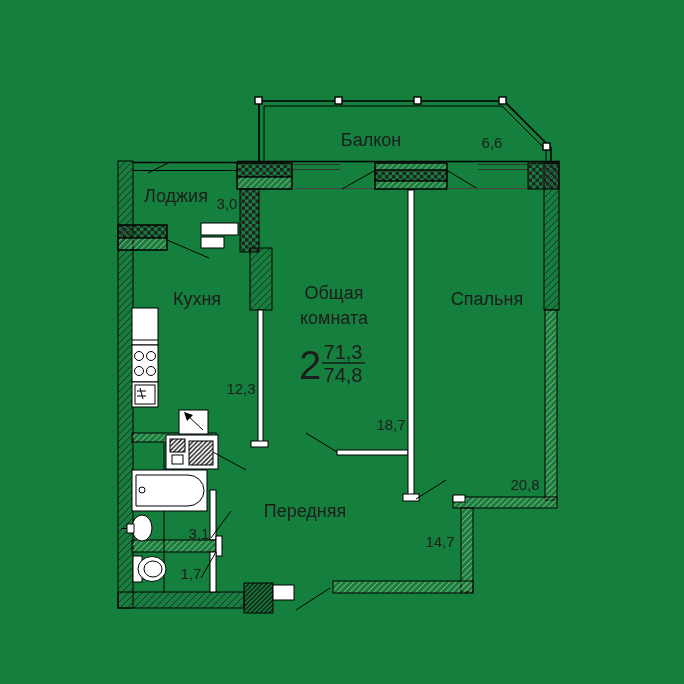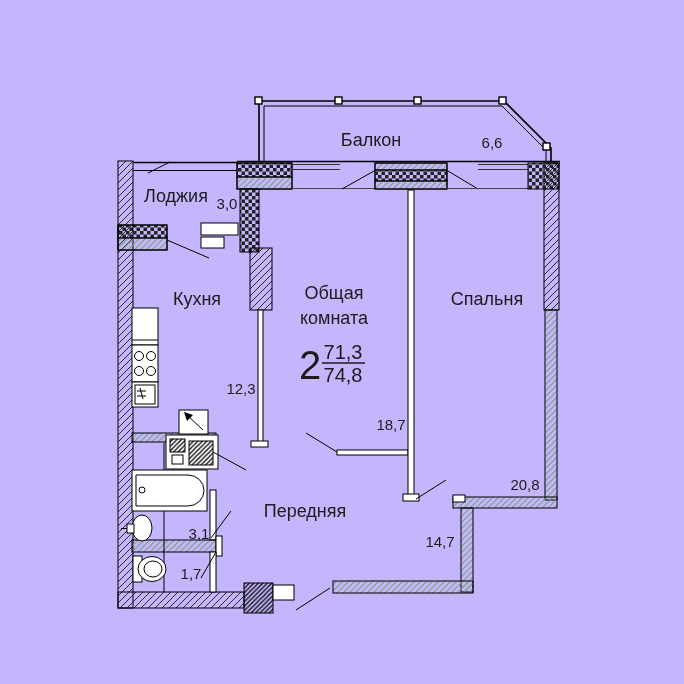--- a/index.html
+++ b/index.html
@@ -1,16 +1,16 @@
 <!DOCTYPE html>
 <html><head>
 <meta charset="utf-8">
 <style>
   html,body{margin:0;padding:0;background:#ffffff;width:684px;height:684px;overflow:hidden;}
-  #stage{position:relative;width:684px;height:684px;background:#c4b5fd;}
+  #stage{position:relative;width:684px;height:684px;background:#15803d;}
   svg{position:absolute;left:0;top:0;}
   text{font-family:"Liberation Sans", sans-serif;fill:#1c1c1c;}
   .room-label{font-size:18px;}
   .area-label{font-size:15px;}
   .small-area{font-size:15px;}
   .frac{font-size:20px;}
   .big-num{font-size:40px;}
 </style>
 </head>
 <body>

